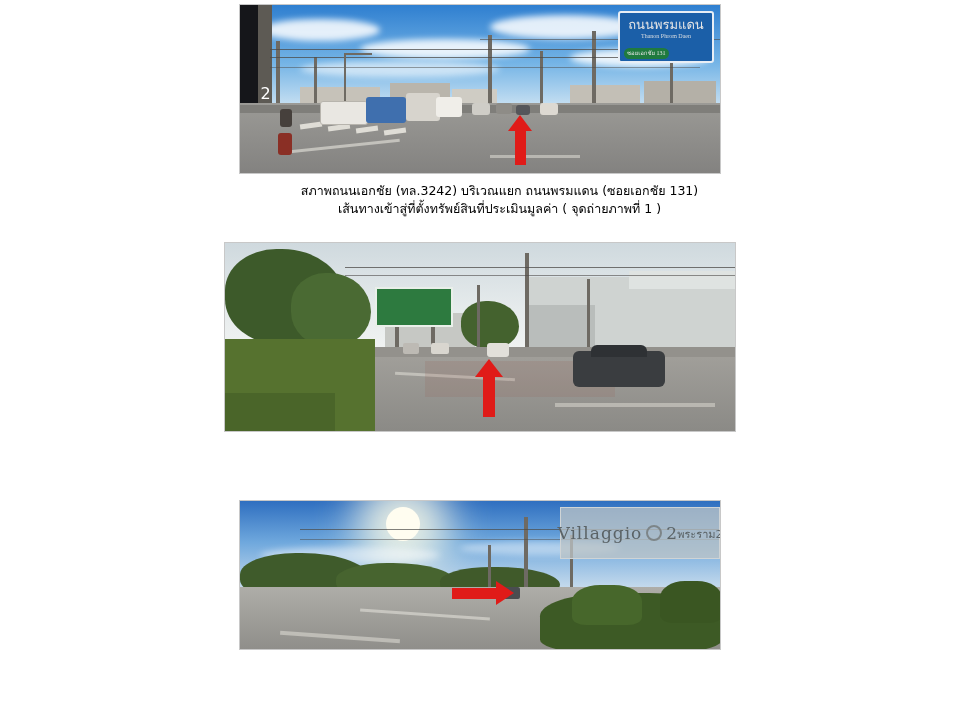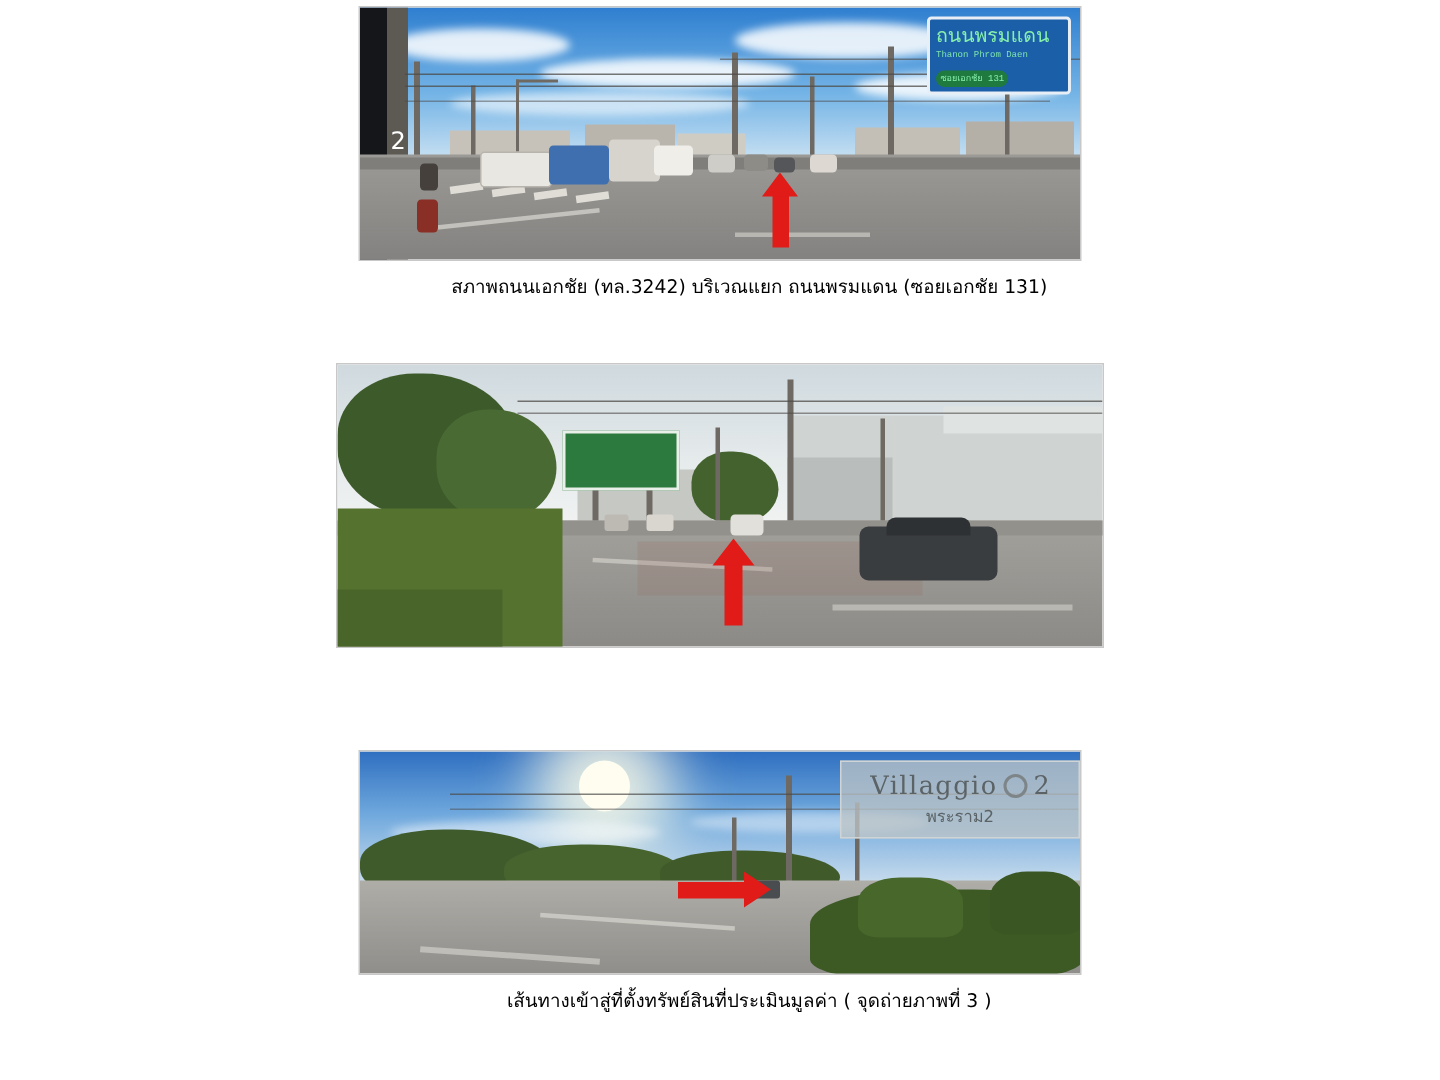--- a/index.html
+++ b/index.html
@@ -100,22 +100,23 @@
   }
   .arrow .head {
     position: absolute;
     width: 0; height: 0;
   }
   .sign {
     position: absolute;
     box-sizing: border-box;
   }
   .sign-text {
-    font-family: Liberation Mono, monospace;
-    color: #86efac;
+    font-family: Liberation Serif, serif;
+    color: #e5e5e5;
+    text-align: center;
   }
   .grass {
     position: absolute;
     background: #4f6b2c;
   }
   .hedge {
     position: absolute;
     border-radius: 40% 40% 20% 20%;
     background: #3d5a25;
   }
@@ -198,20 +199,21 @@
 
       <div class="sign" style="right:6px;top:6px;width:96px;height:52px;background:#1b5fa8;border:2px solid #e8eef5;border-radius:3px;padding:4px 4px;">
         <div class="sign-text" style="font-size:13px;line-height:15px;">ถนนพรมแดน</div>
         <div class="sign-text" style="font-size:6px;line-height:9px;opacity:.9;">Thanon Phrom Daen</div>
         <div class="sign-text" style="font-size:6px;line-height:9px;margin-top:2px;background:#1f7a3f;border-radius:8px;padding:1px 3px;display:inline-block;">ซอยเอกชัย 131</div>
       </div>
     </div>
 
     <div class="caption">
       <span class="line">สภาพถนนเอกชัย (ทล.3242) บริเวณแยก ถนนพรมแดน (ซอยเอกชัย 131)</span>
+      <span class="line">เส้นทางเข้าสู่ที่ตั้งทรัพย์สินที่ประเมินมูลค่า ( จุดถ่ายภาพที่  1 )</span>
     </div>
   </div>
 
   <div class="block" style="top:242px;">
     <div class="photo-wrap" style="width: 512px; height: 190px; margin-left: 224px;">
 
       <div class="sky" style="height:110px;background:linear-gradient(#cfd9de,#e6ebec 60%,#f1f3f2);"></div>
 
       <div class="bldg" style="left:300px;top:34px;width:210px;height:70px;background:#cfd3d1;"></div>
       <div class="bldg" style="left:404px;top:28px;width:108px;height:18px;background:#dfe3e1;"></div>
@@ -281,28 +283,27 @@
       <div class="hedge" style="left:332px;top:84px;width:70px;height:40px;background:#47672b;"></div>
       <div class="hedge" style="left:420px;top:80px;width:62px;height:42px;background:#3a5622;"></div>
 
       <div class="car" style="left:262px;top:86px;width:18px;height:12px;background:#4a4d50;border-radius:2px;"></div>
 
       <div class="arrow" style="left:212px;top:80px;width:62px;height:24px;">
         <div class="shaft" style="left:0px;top:7px;width:44px;height:11px;"></div>
         <div class="head" style="left:44px;top:0px;border-top:12px solid transparent;border-bottom:12px solid transparent;border-left:18px solid #e01b18;"></div>
       </div>
 
-      <div class="sign" style="right:0px;top:6px;width:160px;height:52px;background:rgba(190,196,198,0.75);border:1px solid #cfd4d6;display:flex;flex-direction:column;align-items:center;justify-content:center;">
+      <div class="sign" style="right:0px;top:6px;width:160px;height:52px;background:rgba(190,196,198,0.75);border:1px solid #cfd4d6;display:flex;flex-direction:row;align-items:center;justify-content:center;">
         <div style="display:flex;align-items:center;gap:4px;">
           <span style="font-family:'DejaVu Serif',serif;font-size:17px;color:#5b6366;letter-spacing:1px;">Villaggio</span>
           <span style="display:inline-block;width:12px;height:12px;border:2px solid #7d8588;border-radius:50%;"></span>
           <span style="font-family:'DejaVu Serif',serif;font-size:17px;color:#5b6366;">2</span>
         </div>
         <div style="font-family:'DejaVu Sans',sans-serif;font-size:11px;color:#5b6366;margin-top:1px;">พระราม2</div>
       </div>
     </div>
 
     <div class="caption">
-      <span class="line">เส้นทางเข้าสู่ที่ตั้งทรัพย์สินที่ประเมินมูลค่า ( จุดถ่ายภาพที่  3 )</span>
     </div>
   </div>
 
 </div>
 
 </body></html>

